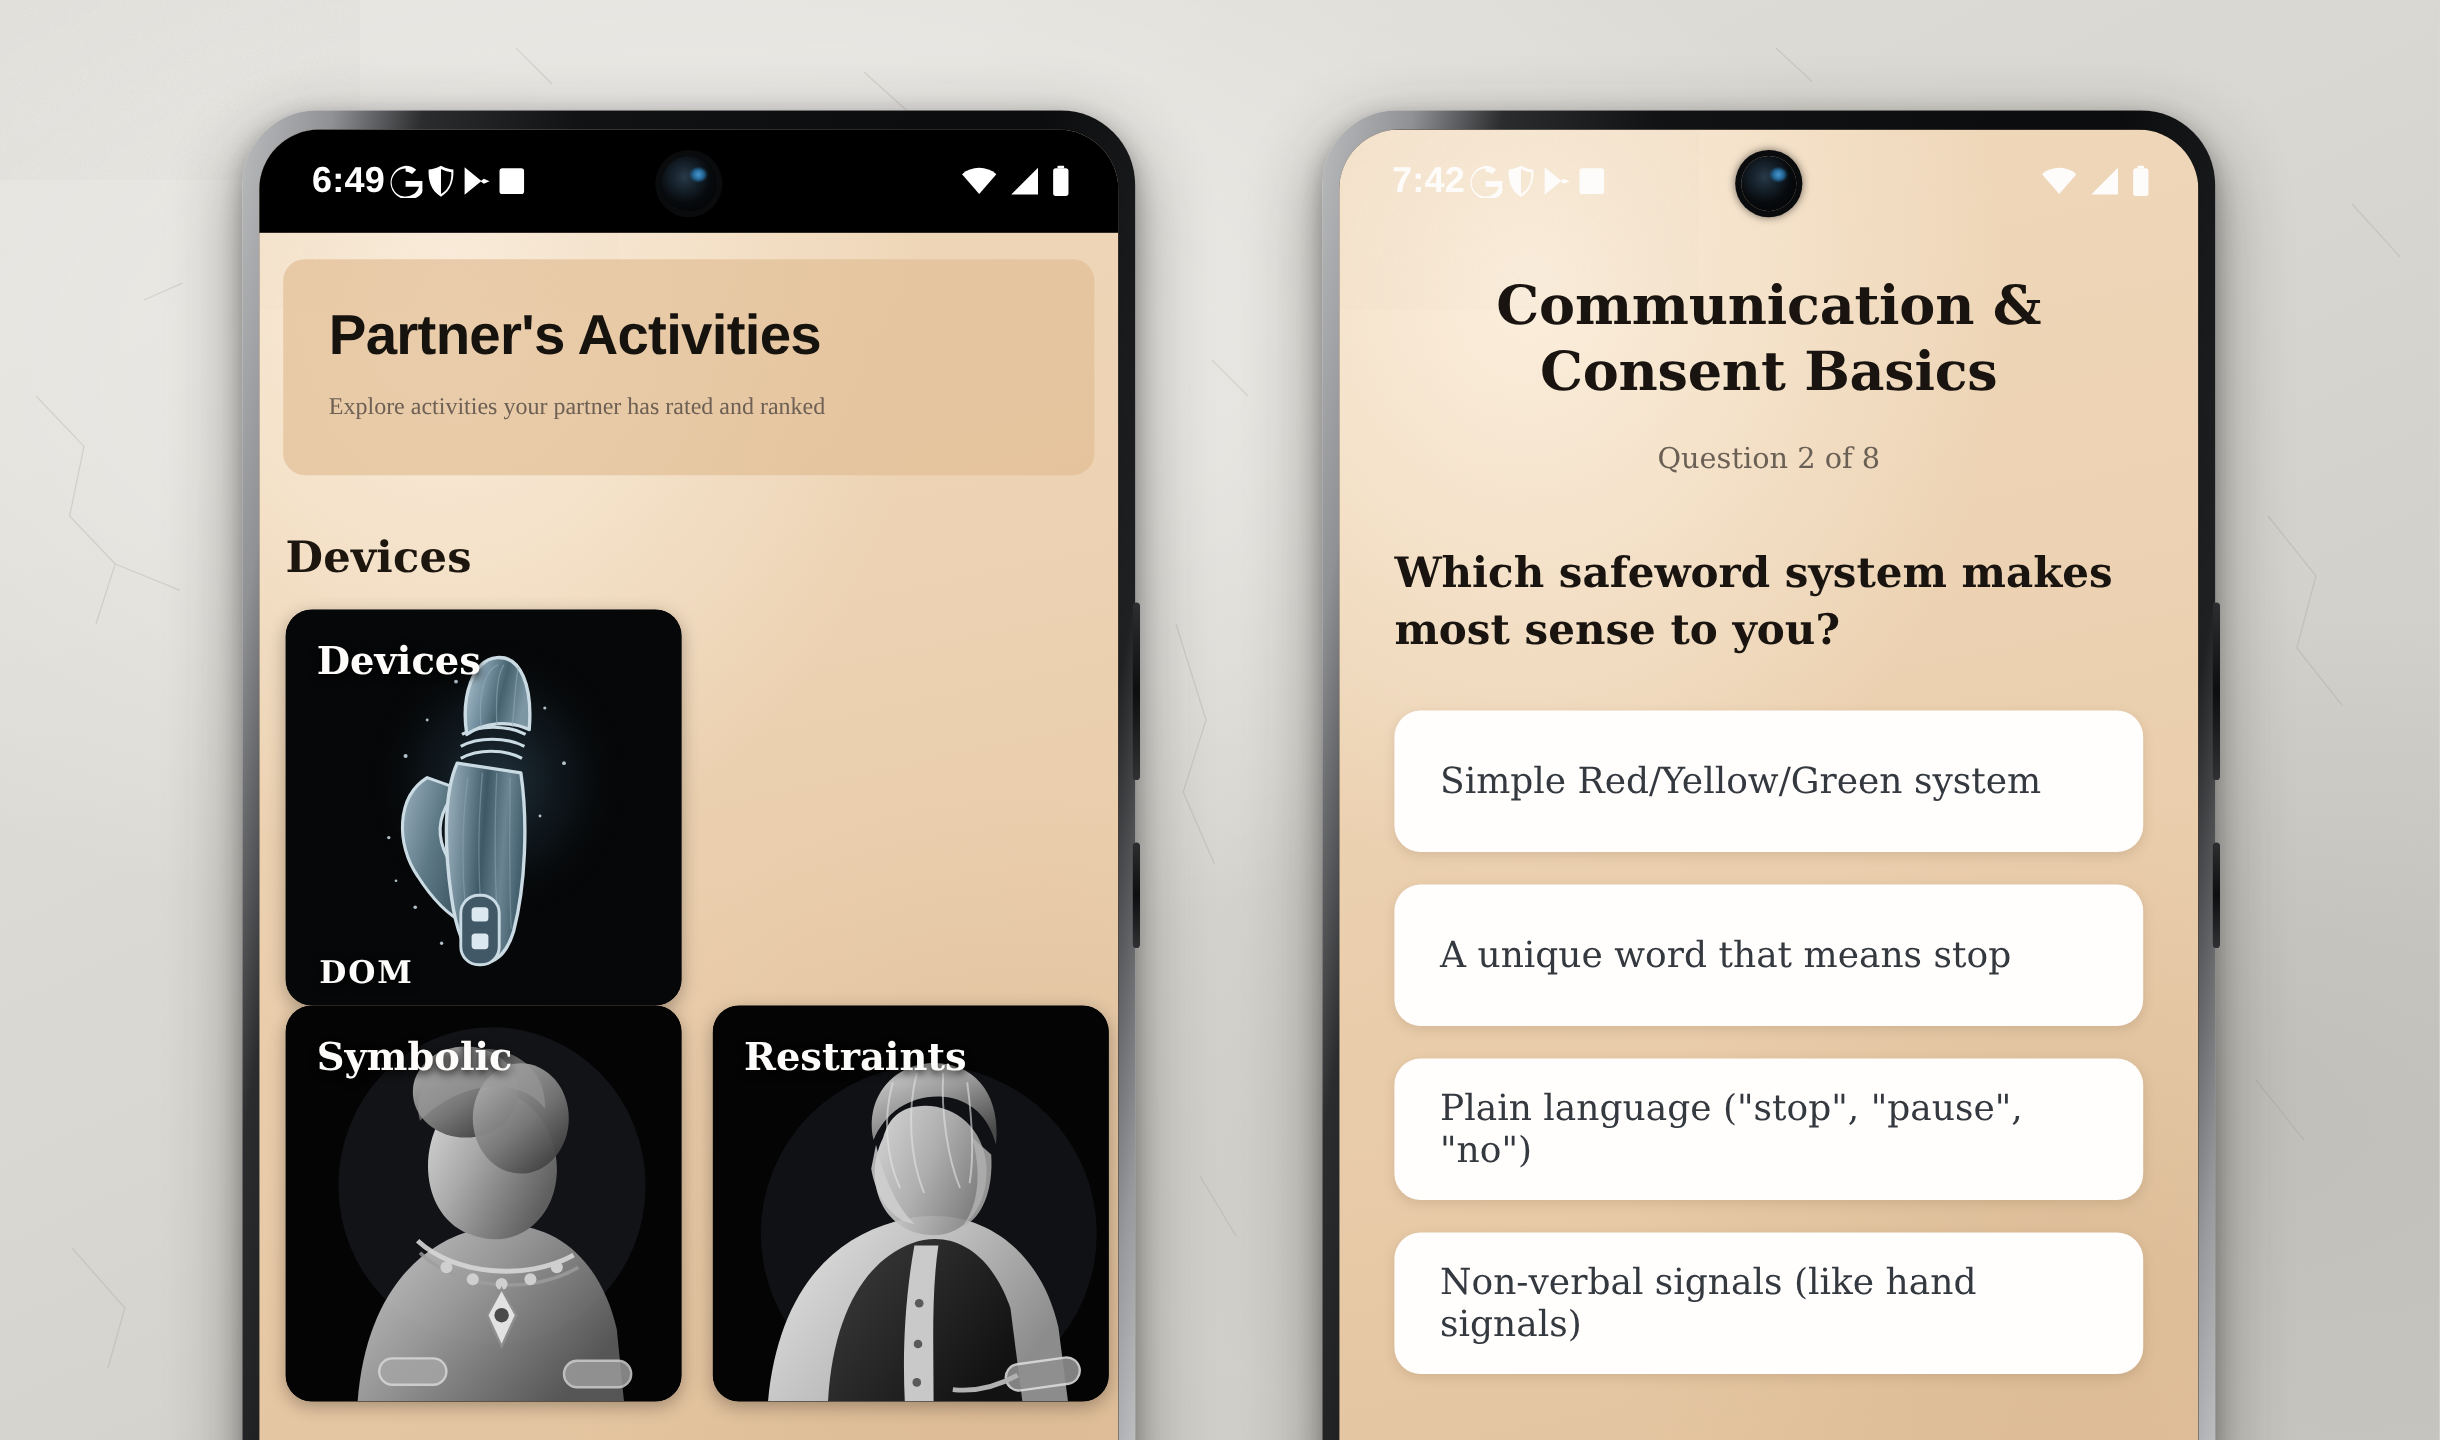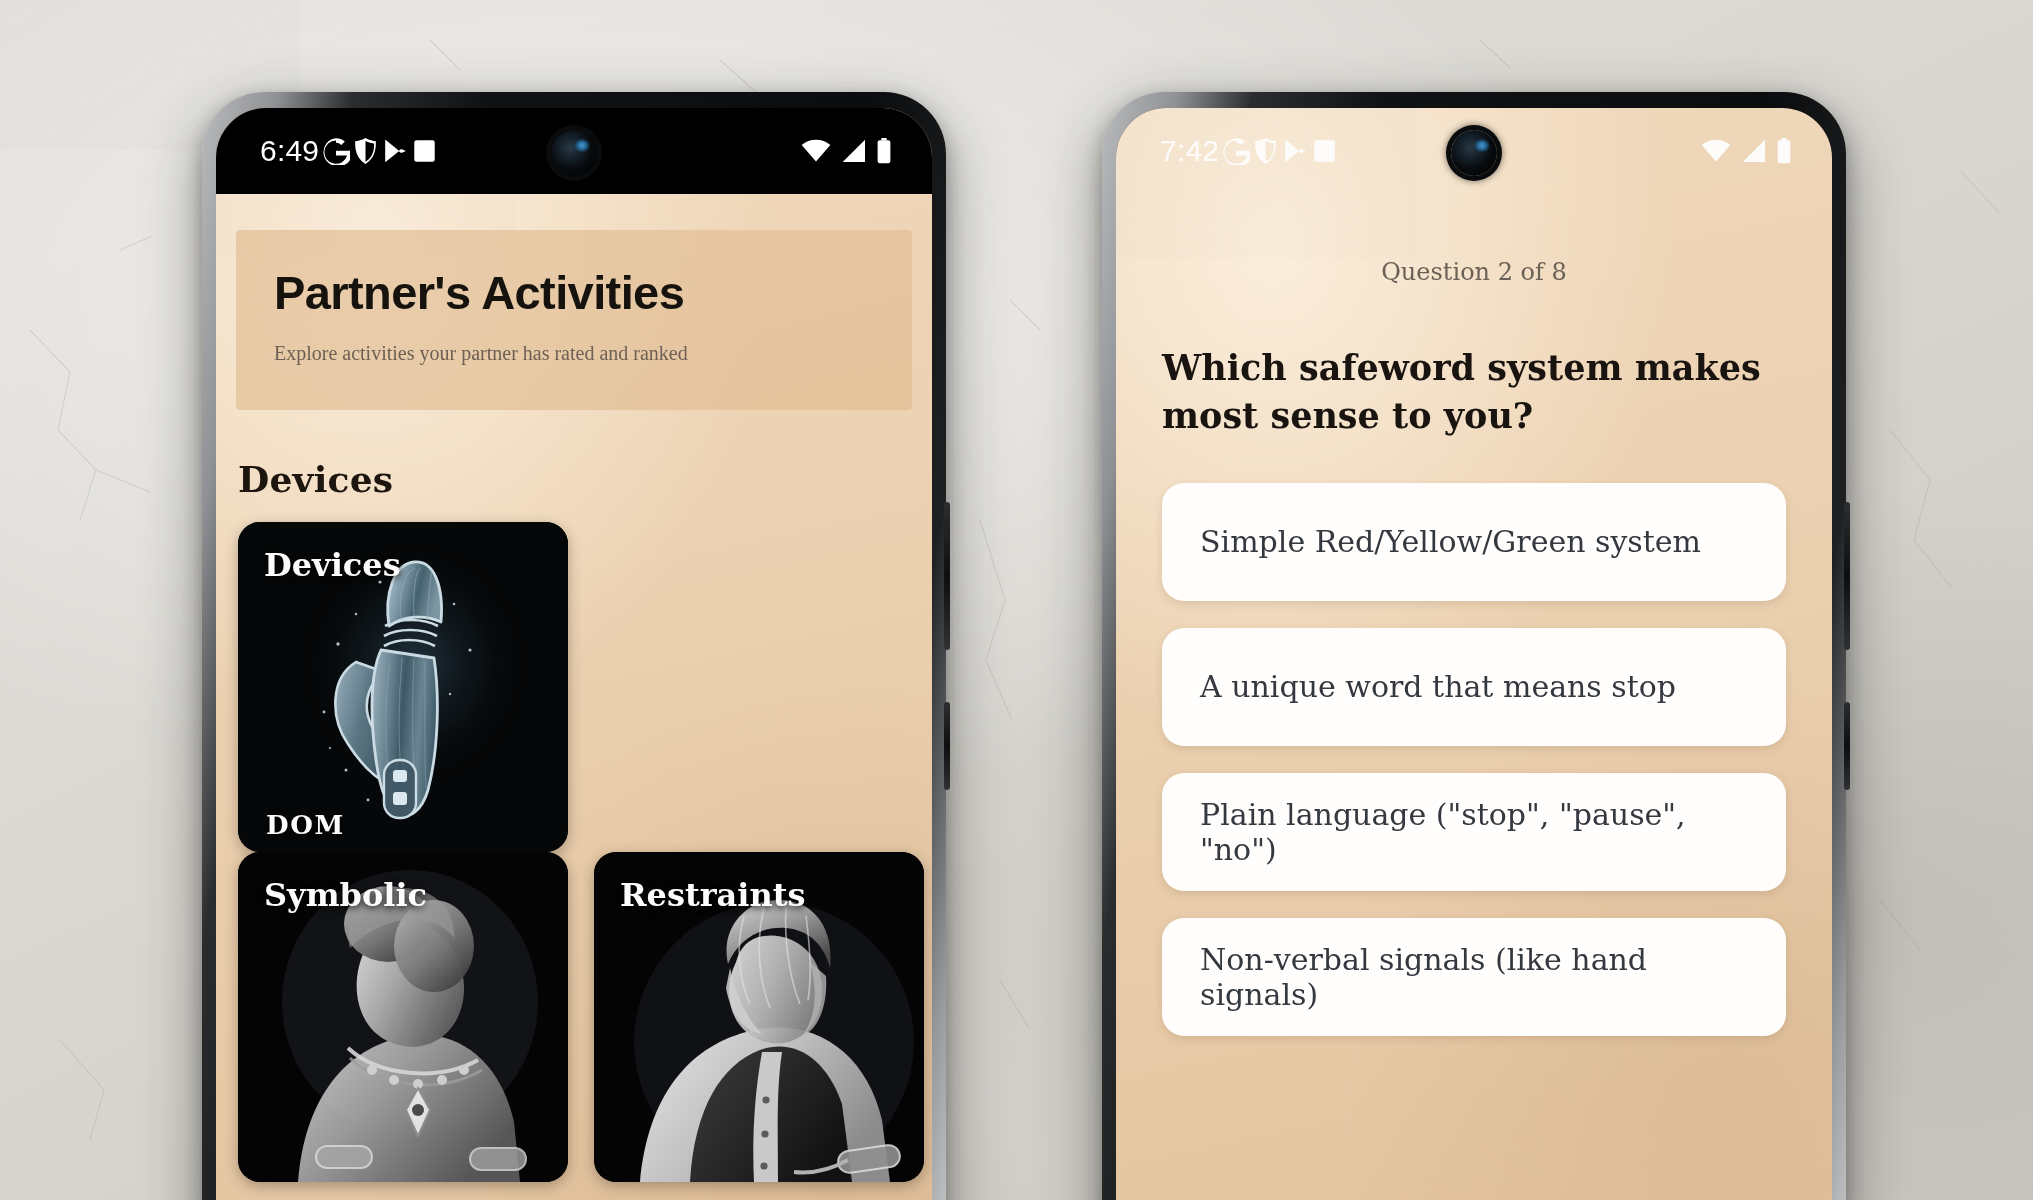--- a/index.html
+++ b/index.html
@@ -67,21 +67,21 @@
 
   
   .statusbar {
     position: relative;
     height: 86px;
     display: flex;
     align-items: center;
     padding: 0 40px 0 44px;
     z-index: 6;
   }
-  .sb-left  { display: flex; align-items: center; gap: 3px; }
+  .sb-left  { display: flex; align-items: center; gap: 3px; font-weight: bold; }
   .sb-right { display: flex; align-items: center; gap: 9px; margin-left: auto; }
   .sb-time {
     font-family: "Liberation Sans", sans-serif;
     font-size: 30px;
     letter-spacing: 0.2px;
   }
   .sb-icn { display: block; }
 
   .screen-dark .statusbar { background: #000; color: #fff; }
   .screen-dark .sb-icn path,
@@ -135,22 +135,22 @@
 
   .content {
     position: absolute;
     left: 0; right: 0; top: 86px; bottom: 0;
     overflow: hidden;
     z-index: 4;
   }
 
   
   .hero-card {
-    margin: 36px 20px 0 20px;
-    border-radius: 4px;
+    margin: 22px 20px 0 20px;
+    border-radius: 18px;
     padding: 38px 38px 42px 38px;
     background: linear-gradient(165deg, rgba(228,194,155,0.78), rgba(223,186,143,0.62));
   }
   .hero-title {
     font-family: "Liberation Sans Narrow", "Liberation Sans", sans-serif;
     font-weight: bold;
     font-size: 47px;
     letter-spacing: -0.6px;
     color: #16120e;
     line-height: 1.05;
@@ -579,20 +579,21 @@
           <svg class="sb-icn" width="16" height="26" viewBox="0 0 13 22">
               <rect x="4.1" y="0" width="4.8" height="2.1" rx="0.8"></rect>
               <rect x="1.1" y="1.8" width="10.8" height="19.6" rx="1.9"></rect>
             </svg>
         </div>
       </div>
       <div class="camera"></div>
 
       <div class="content">
         <div class="quiz">
+          <div class="quiz-title">Communication &amp; Consent Basics</div>
           <div class="quiz-progress">Question 2 of 8</div>
           <div class="quiz-question">Which safeword system makes most sense to you?</div>
 
           <div class="options">
             <div class="option">Simple Red/Yellow/Green system</div>
             <div class="option">A unique word that means stop</div>
             <div class="option">Plain language ("stop", "pause", "no")</div>
             <div class="option">Non-verbal signals (like hand signals)</div>
           </div>
         </div>

